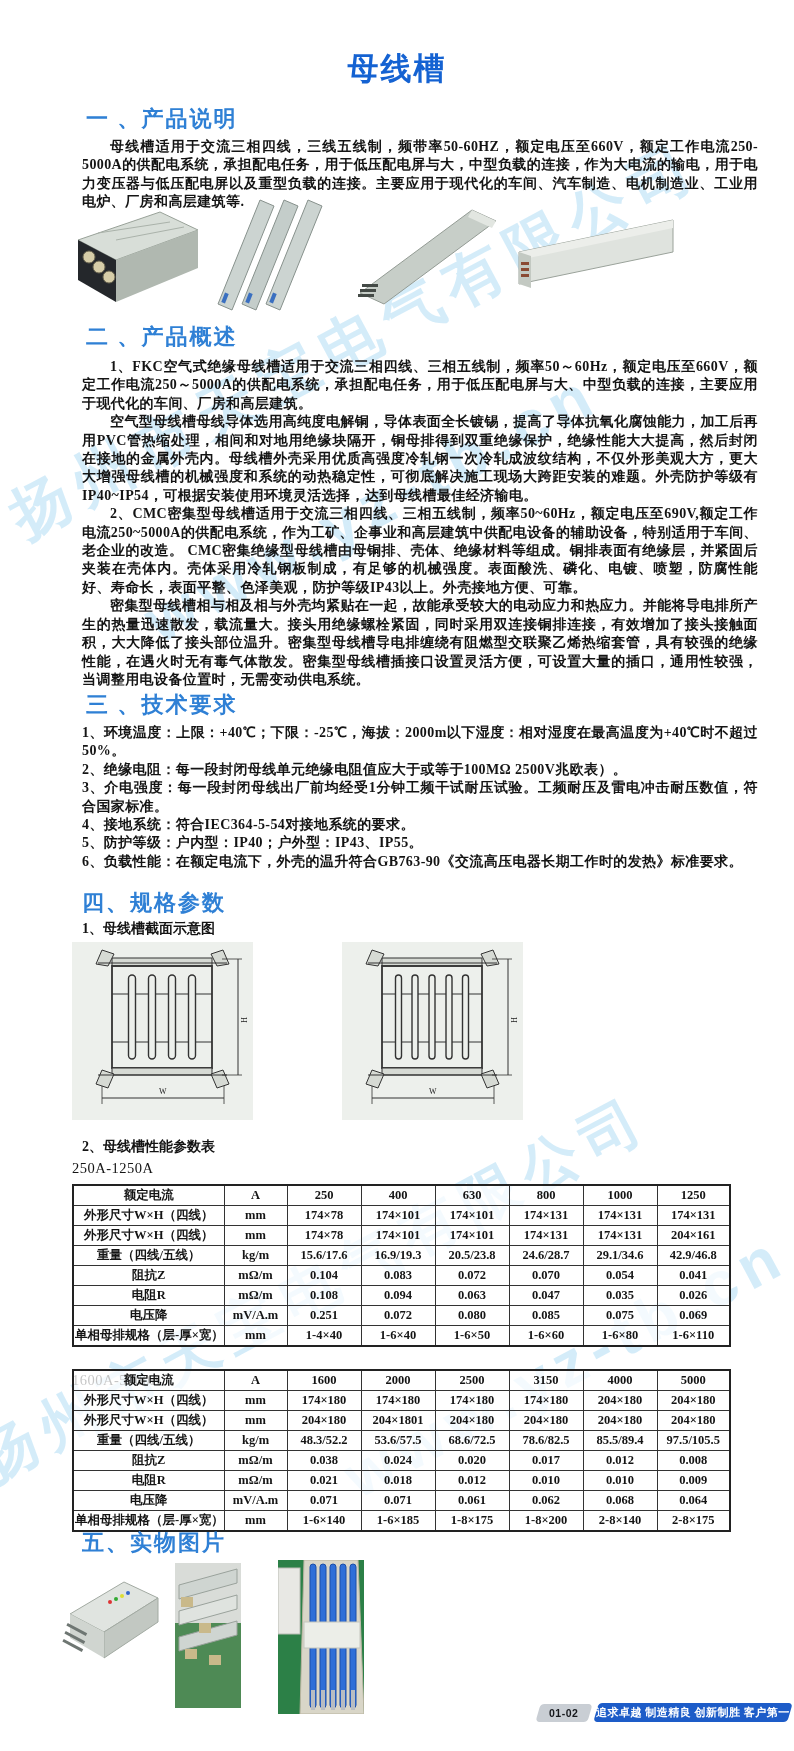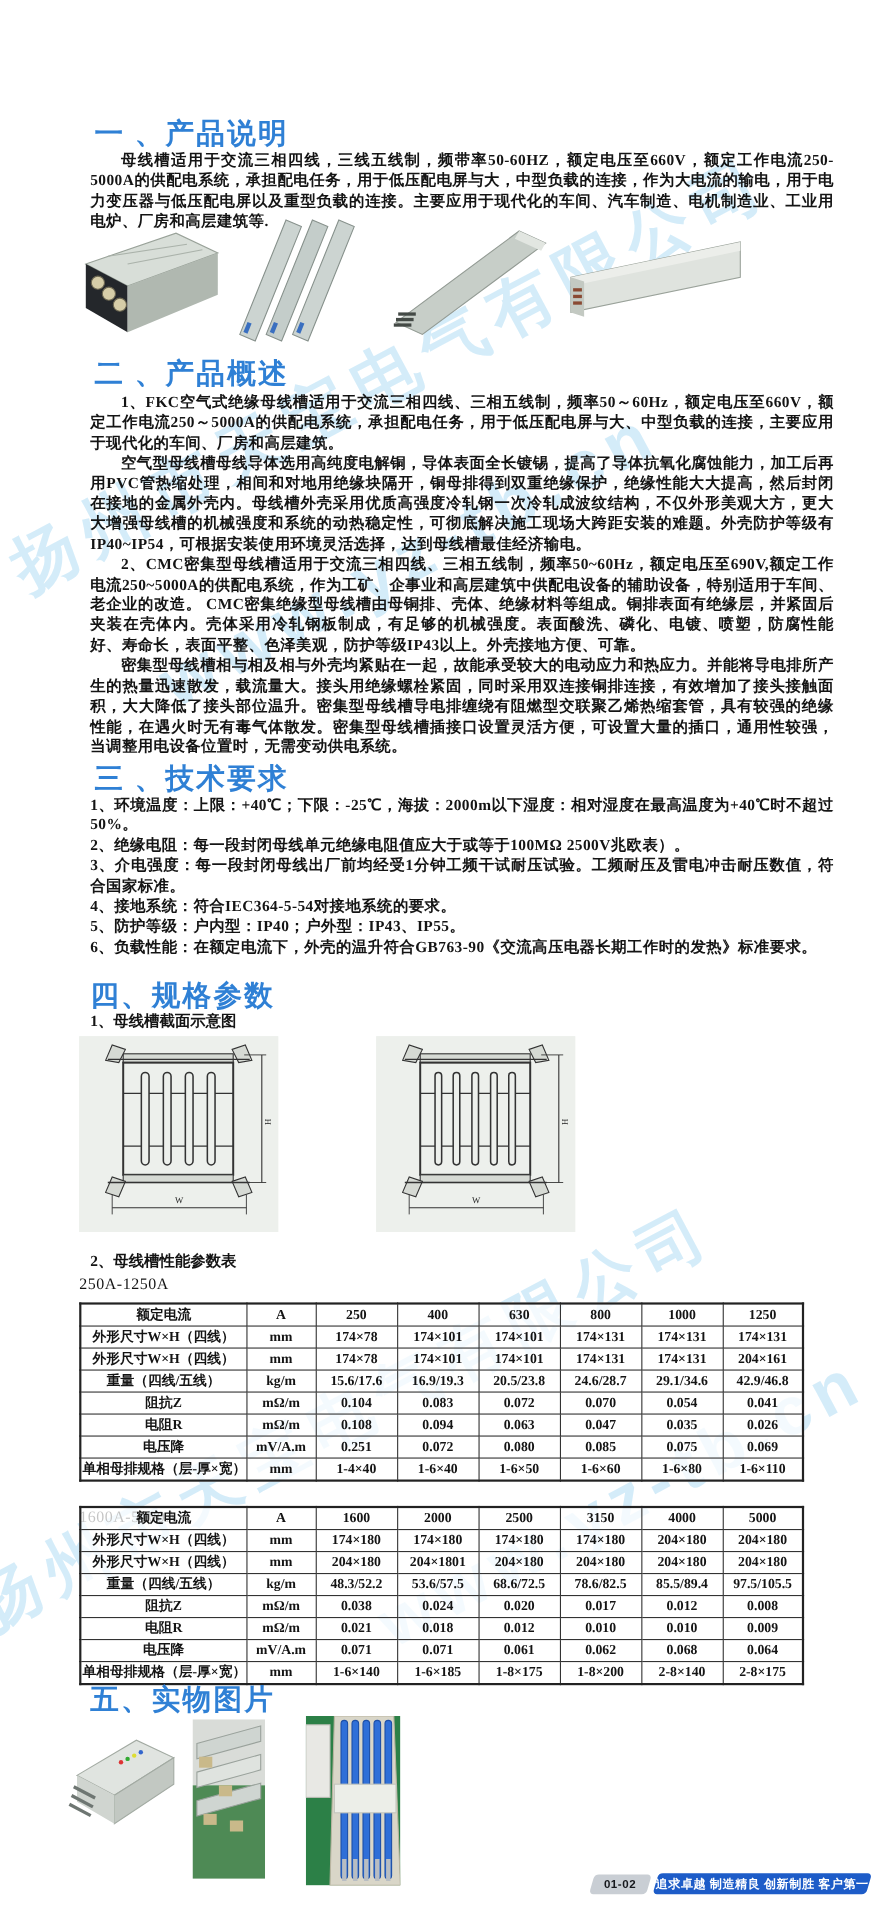--- a/index.html
+++ b/index.html
@@ -4,21 +4,21 @@
 <style>
   html,body{margin:0;padding:0;background:#ffffff;}
   .page{position:relative;width:794px;height:1751px;background:#fff;overflow:hidden;
         font-family:"Liberation Serif",serif;color:#141414;}
   
   .wm{position:absolute;color:rgba(130,198,236,0.34);font-family:"Liberation Sans",sans-serif;
       font-weight:bold;white-space:nowrap;transform:rotate(-28deg);pointer-events:none;z-index:1;}
   
   .doc-title{position:absolute;left:0;top:48px;width:100%;text-align:center;margin:0;
              font-size:31px;font-weight:bold;color:#1462d2;letter-spacing:2px;z-index:2;}
-  .sec-h{position:absolute;left:86px;font-size:26px;color:#2f80d5;font-weight:600;
+  .sec-h{position:absolute;left:86px;font-size:22px;color:#2f80d5;font-weight:600;
          letter-spacing:2px;z-index:2;font-family:"Liberation Serif",serif;}
   .sub-label{position:absolute;left:82px;font-size:14px;font-weight:bold;z-index:2;}
   .tbl-label{position:absolute;left:72px;font-size:14.5px;font-weight:normal;z-index:2;letter-spacing:0.5px;}
   
   .body-text{position:absolute;left:82px;width:676px;font-size:14px;line-height:18.4px;
              letter-spacing:0.4px;font-weight:bold;text-align:justify;z-index:2;}
   .para{text-indent:2em;}
   .tech-line{text-indent:0;}
   
   .ph{position:absolute;z-index:2;}
@@ -41,20 +41,21 @@
 </head>
 <body>
 
 <div class="page">
 
   <div class="wm" style="left:-30px;top:300px;font-size:60px;letter-spacing:10px;">扬州市天宝电气有限公司</div>
   <div class="wm" style="left:120px;top:470px;font-size:64px;letter-spacing:8px;">www.yz-tb.cn</div>
   <div class="wm" style="left:-60px;top:1250px;font-size:58px;letter-spacing:10px;">扬州市天宝电气有限公司</div>
   <div class="wm" style="left:320px;top:1330px;font-size:62px;letter-spacing:8px;">www.yz-tb.cn</div>
 
+  <h1 class="doc-title">母线槽</h1>
 
   <div class="sec-h" style="top:104px;">一 、产品说明</div>
   <div class="body-text para" style="top:138px;">母线槽适用于交流三相四线，三线五线制，频带率50-60HZ，额定电压至660V，额定工作电流250-5000A的供配电系统，承担配电任务，用于低压配电屏与大，中型负载的连接，作为大电流的输电，用于电力变压器与低压配电屏以及重型负载的连接。主要应用于现代化的车间、汽车制造、电机制造业、工业用电炉、厂房和高层建筑等.</div>
 
   <svg class="ph" style="left:58px;top:200px;" width="148" height="114" viewBox="0 0 148 114">
     <polygon points="20,40 102,12 140,30 58,60" fill="#d8ded8" stroke="#99a299" stroke-width="1"></polygon>
     <line x1="40" y1="33" x2="112" y2="22" stroke="#aab2aa"></line>
       <line x1="58" y1="40" x2="126" y2="27" stroke="#aab2aa"></line>
     <polygon points="20,40 58,60 58,102 20,80" fill="#24272b"></polygon>
     <polygon points="58,60 140,30 140,68 58,102" fill="#b0b8b0"></polygon>

